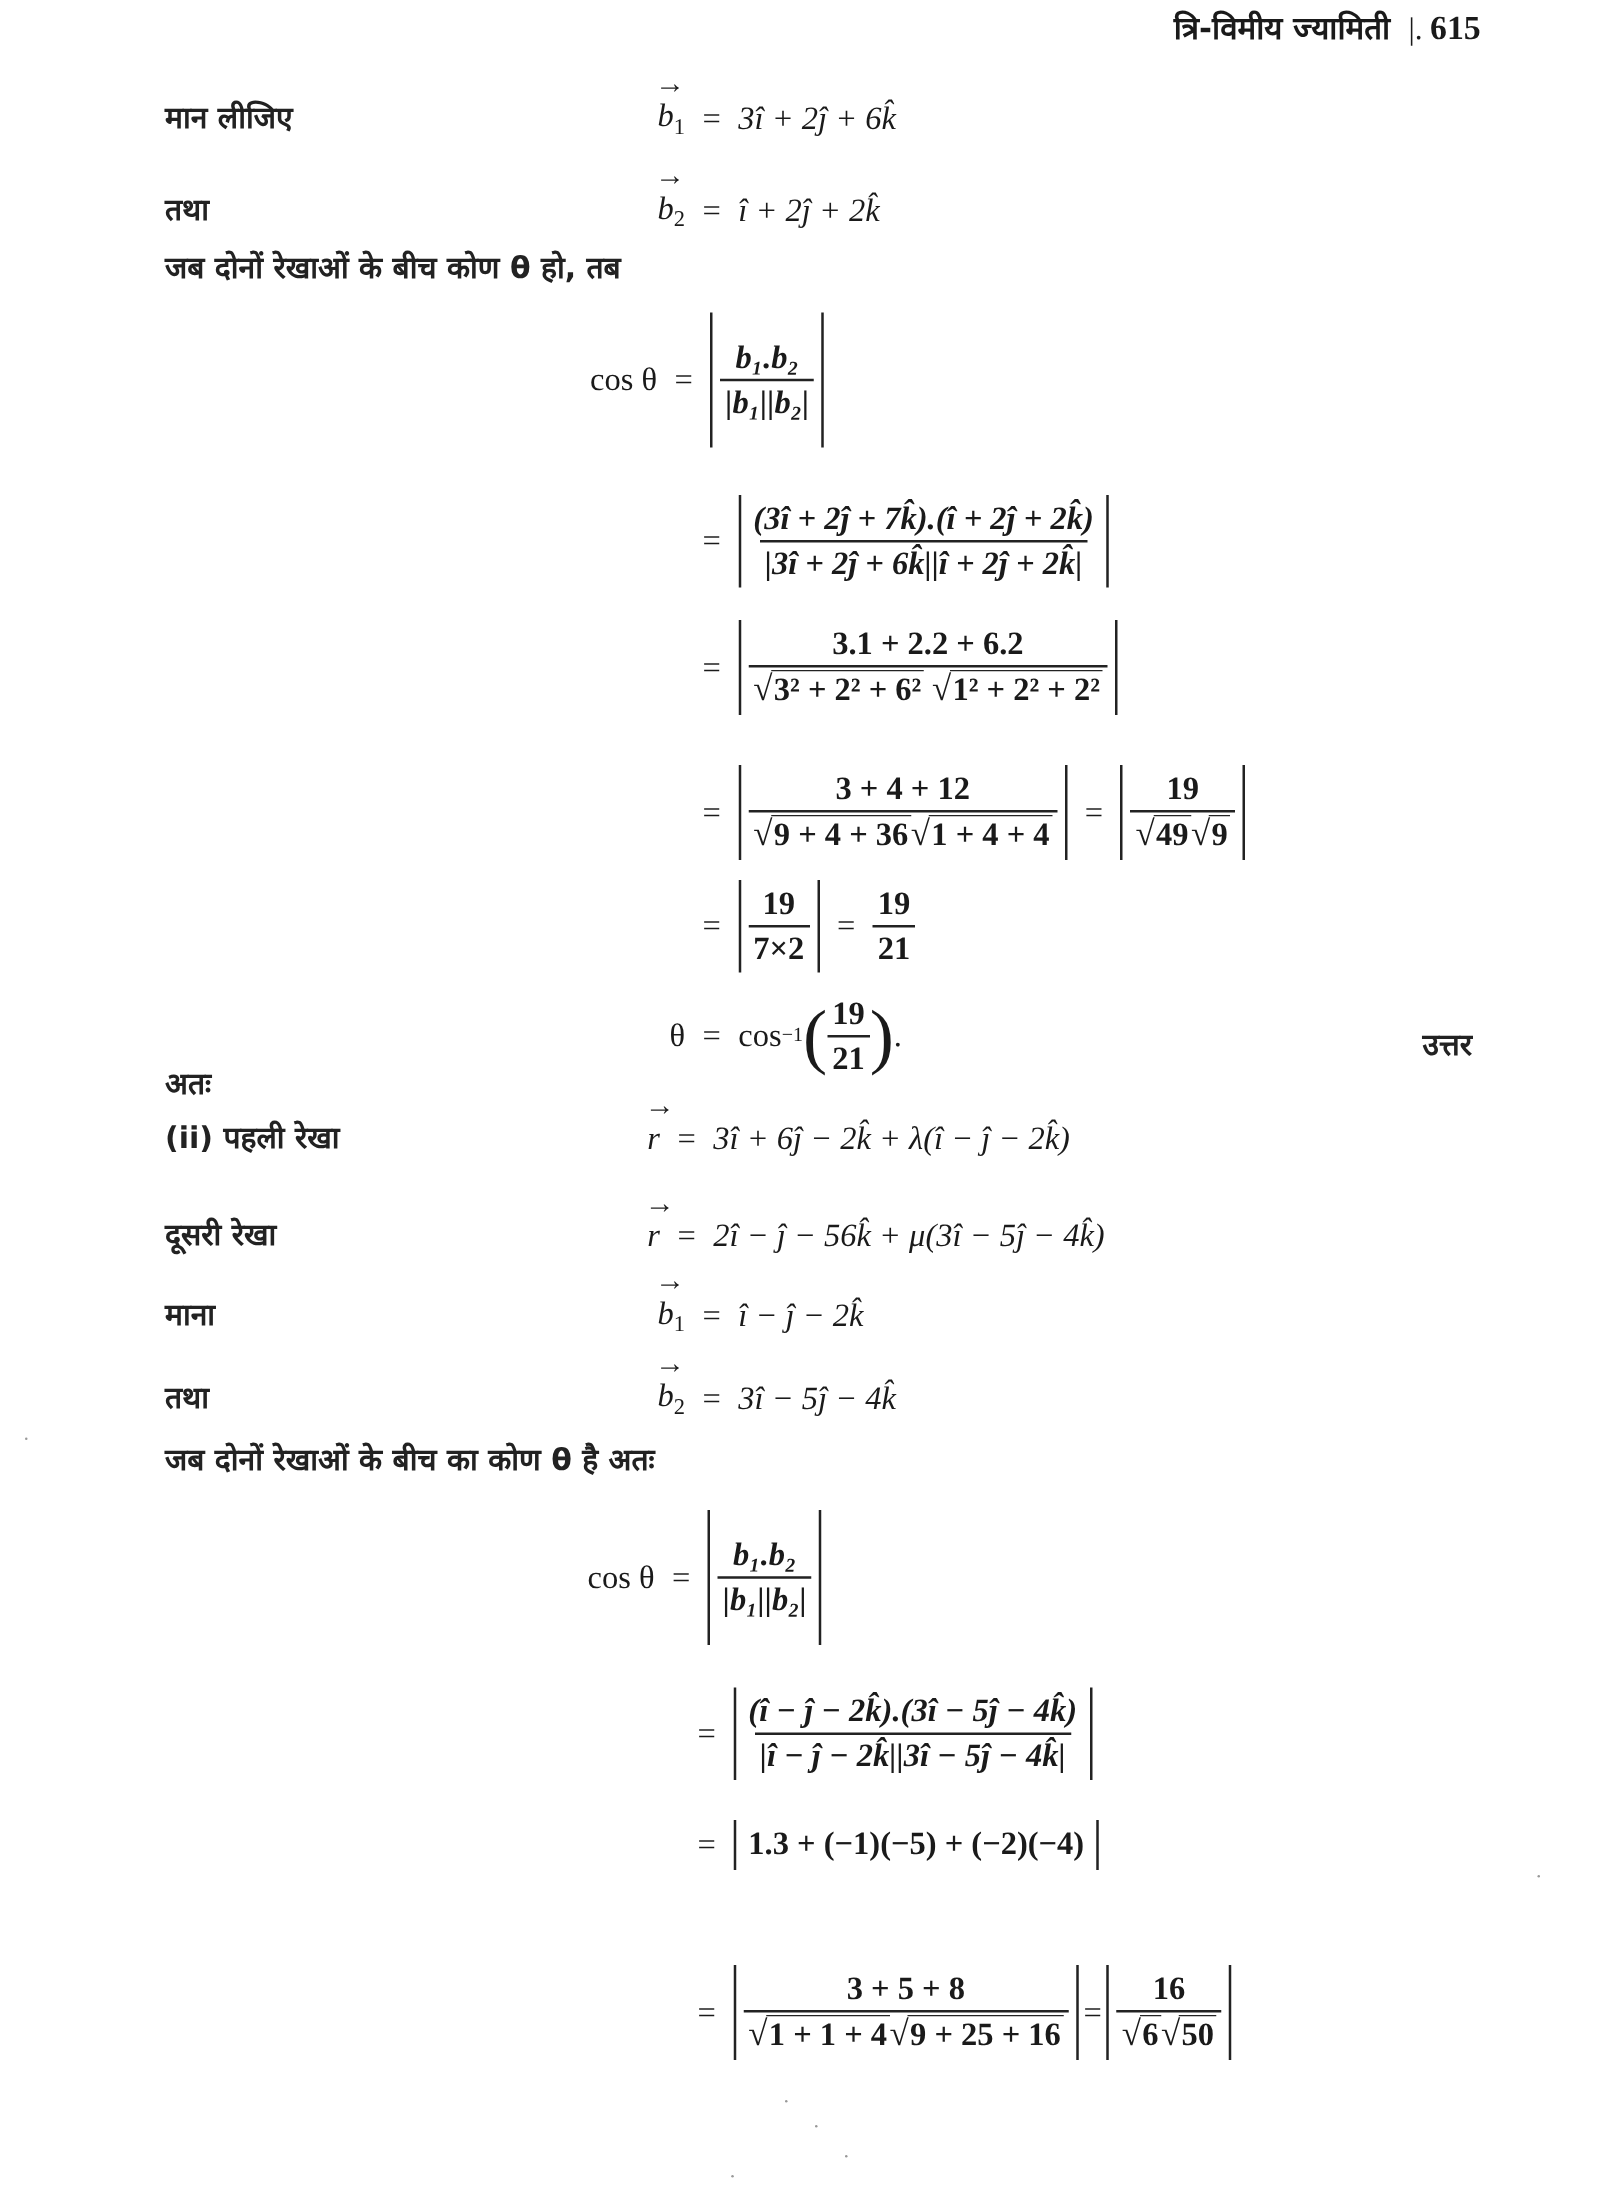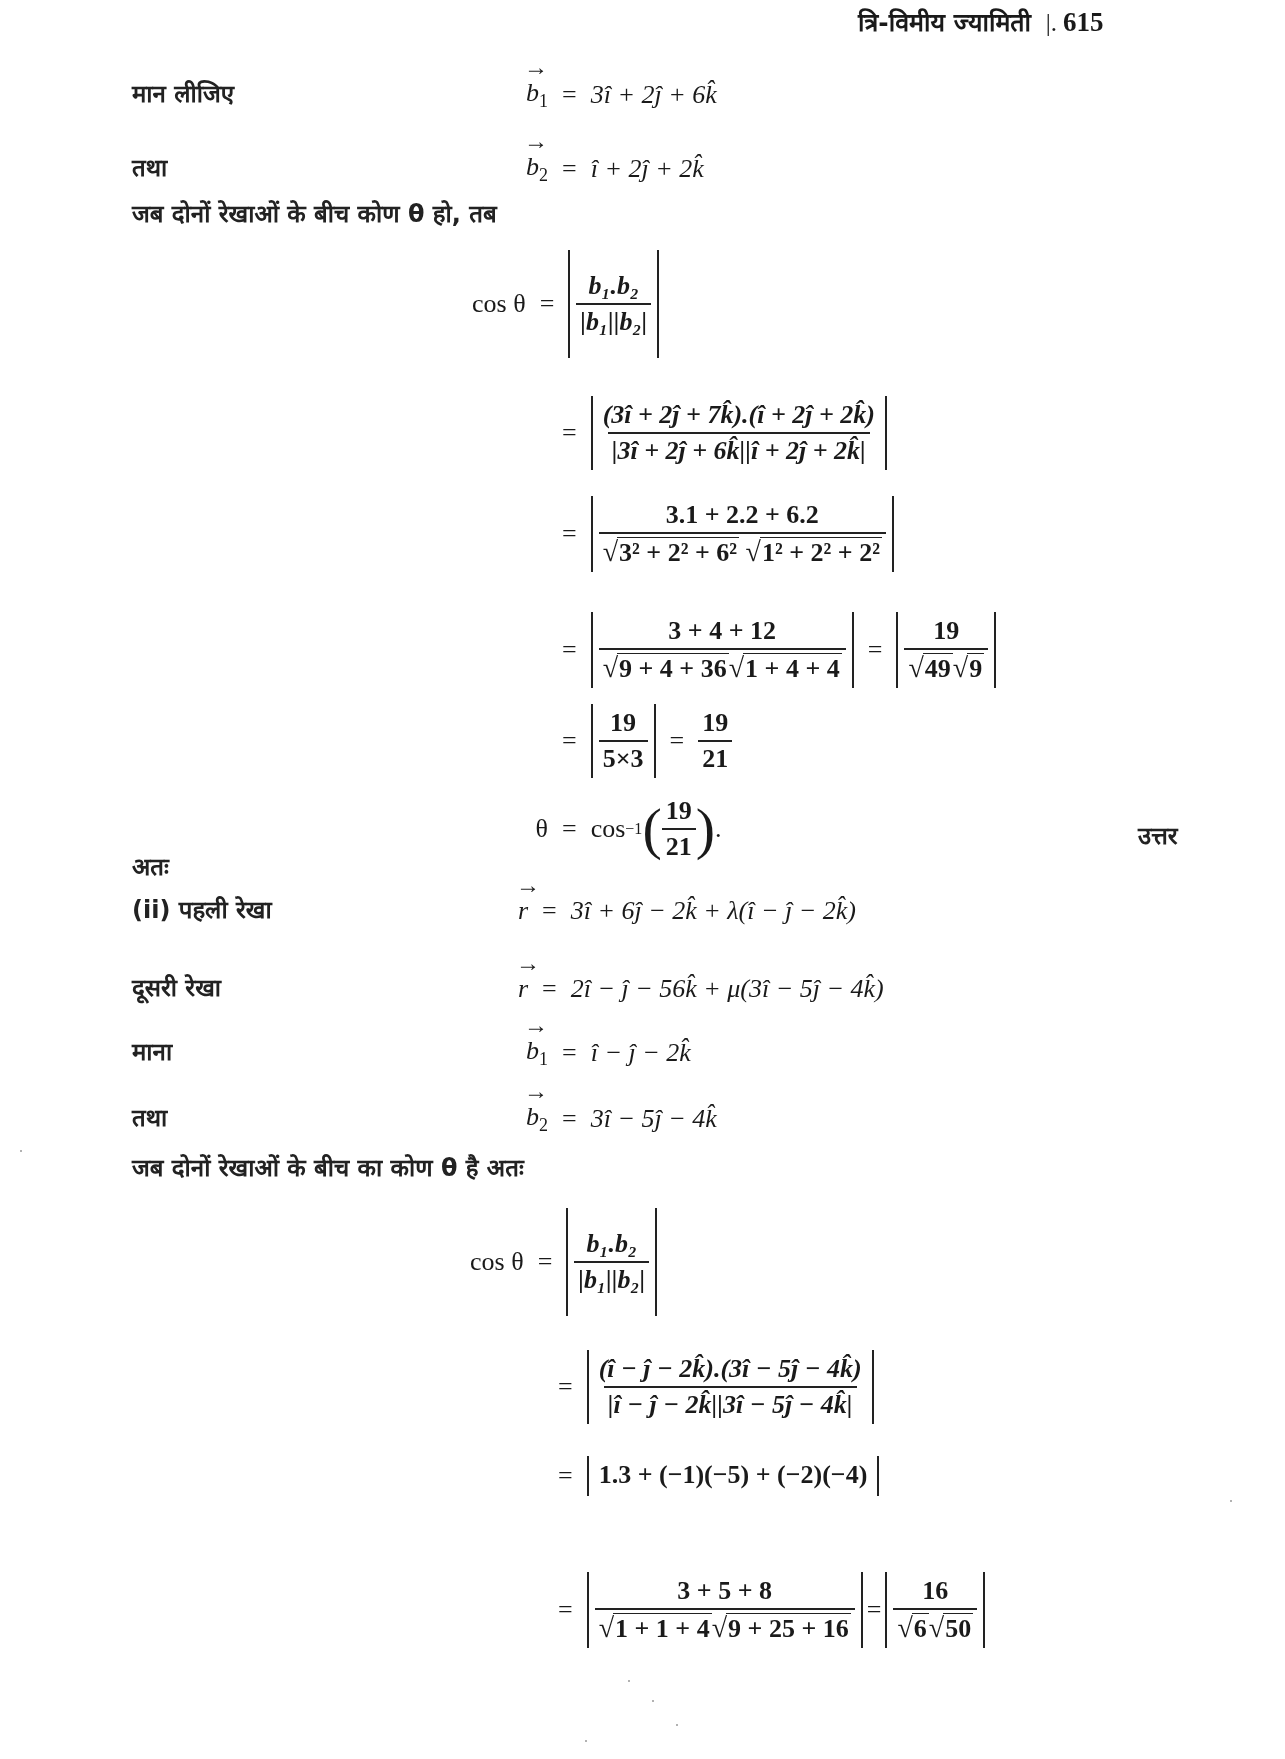--- a/index.html
+++ b/index.html
@@ -22,21 +22,21 @@
   .frac .num { padding:0 4px 2px; }
   .frac .den { border-top:2px solid #222; padding:2px 4px 0; }
   .sqrt { display:inline-block; border-top:1.5px solid #222; padding:0 2px; margin-left:-1px; }
   .root { font-size:28px; }
   .paren { font-size:58px; font-weight:lighter; line-height:1; }
   .speck { position:absolute; width:2px; height:2px; background:#999; border-radius:1px; }
 </style>
 </head>
 <body>
 
-<div class="abs header" style="left:858px; top:4px;">
+<div class="abs header" style="left:939px; top:4px;">
   <span>त्रि-विमीय ज्यामिती</span>
   <span style="font-family:'Liberation Serif',serif; font-weight:normal; margin:0 6px;">|.</span><span class="pagenum">615</span>
 </div>
 
 <div class="abs hindi" style="left:132px; top:76px;">मान लीजिए</div>
 <div class="abs math" style="left:500px; top:78px;">
   <span class="lhs" style="width:48px;"><span class="vec">b</span><sub>1</sub></span>
   <span class="eq">=</span>
   <span class="it">3î + 2ĵ + 6k̂</span>
 </div>
@@ -96,21 +96,21 @@
       <span class="den"><span class="root">√</span><span class="sqrt">49</span><span class="root">√</span><span class="sqrt">9</span></span>
     </span>
   </span>
 </div>
 
 <div class="abs math" style="left:548px; top:704px;">
   <span class="eq">=</span>
   <span class="absbar">
     <span class="frac">
         <span class="num">19</span>
-        <span class="den">5×3</span>
+        <span class="den">7×2</span>
       </span>
   </span>
   <span class="eq">=</span>
   <span class="frac">
       <span class="num">19</span>
       <span class="den">21</span>
     </span>
 </div>
 
 <div class="abs hindi" style="left:132px; top:818px;margin-top:31px;">अतः</div>

